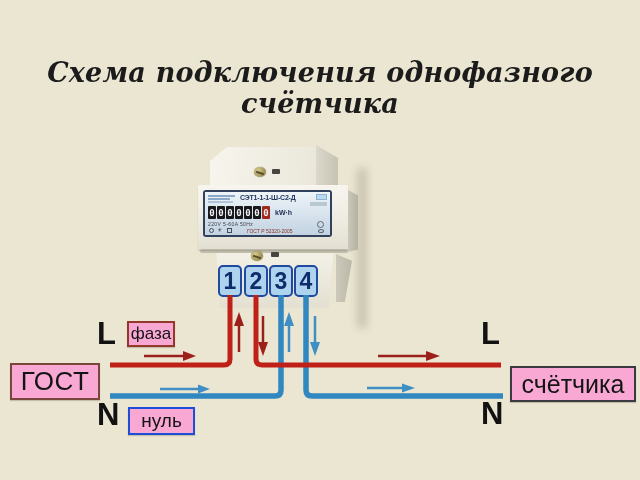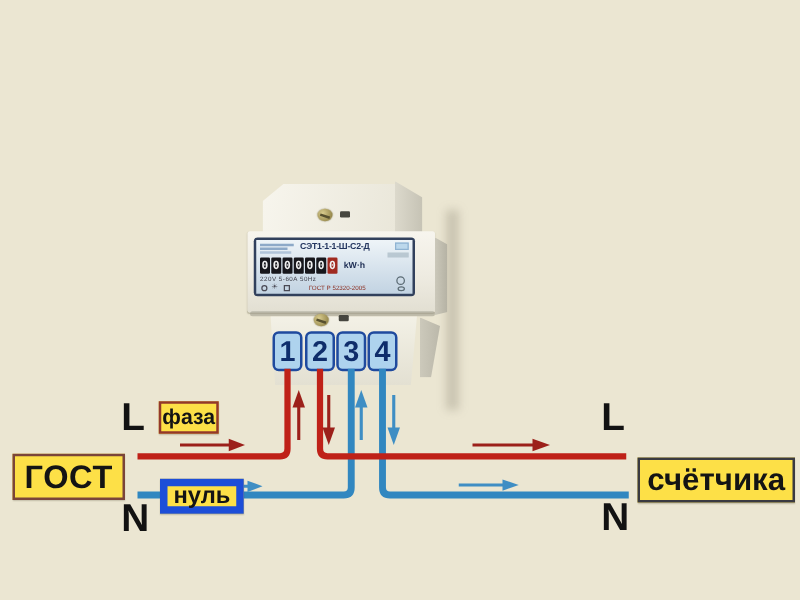--- a/index.html
+++ b/index.html
@@ -123,34 +123,35 @@
   .arr-neutral polygon{fill:var(--neutral_arrow,#3f8ec4);}
 
   
   .lbl{position:absolute;z-index:3;font-weight:bold;color:#121212;}
   .letter{font-size:31px;line-height:30px;}
   .l-left{left:97px;top:319px;}
   .n-left{left:97px;top:400px;}
   .l-right{left:481px;top:319px;}
   .n-right{left:481px;top:399px;}
   .tagbox{
-    position:absolute;z-index:3;background:#fde047;box-sizing:border-box;
+    position:absolute;z-index:3;background:#f9a8d4;box-sizing:border-box;
     display:flex;align-items:center;justify-content:center;
-    font-weight:bold;color:#141414;box-shadow:0 1px 1px rgba(80,70,50,.25);
+    font-weight:normal;color:#141414;box-shadow:0 1px 1px rgba(80,70,50,.25);
   }
   .faza-box{left:127px;top:321px;width:48px;height:26px;border:2px solid #93382b;font-size:17px;}
   .vvod-box{left:10px;top:363px;width:90px;height:37px;border:2px solid #7a453a;font-size:26px;letter-spacing:.5px;}
-  .nul-box{left:128px;top:383px;width:67px;height:28px;border:6px solid #1d4ed8;font-size:19px;}
+  .nul-box{left:128px;top:407px;width:67px;height:28px;border:2px solid #1d4ed8;font-size:19px;}
   .nagruzka-box{left:510px;top:366px;width:126px;height:36px;border:2px solid #3a3a40;font-size:25px;}
 </style>
 </head>
 <body>
 
 <div class="stage">
 
+  <div class="title">Схема подключения однофазного счётчика</div>
 
   <div class="meter">
     <div class="shadow-right"></div>
     <div class="cap-front"></div>
     <div class="cap-side"></div>
     <div class="screw screw-top"></div>
     <div class="mark mark-top"></div>
 
     <div class="body-front"></div>
     <div class="body-side"></div>

